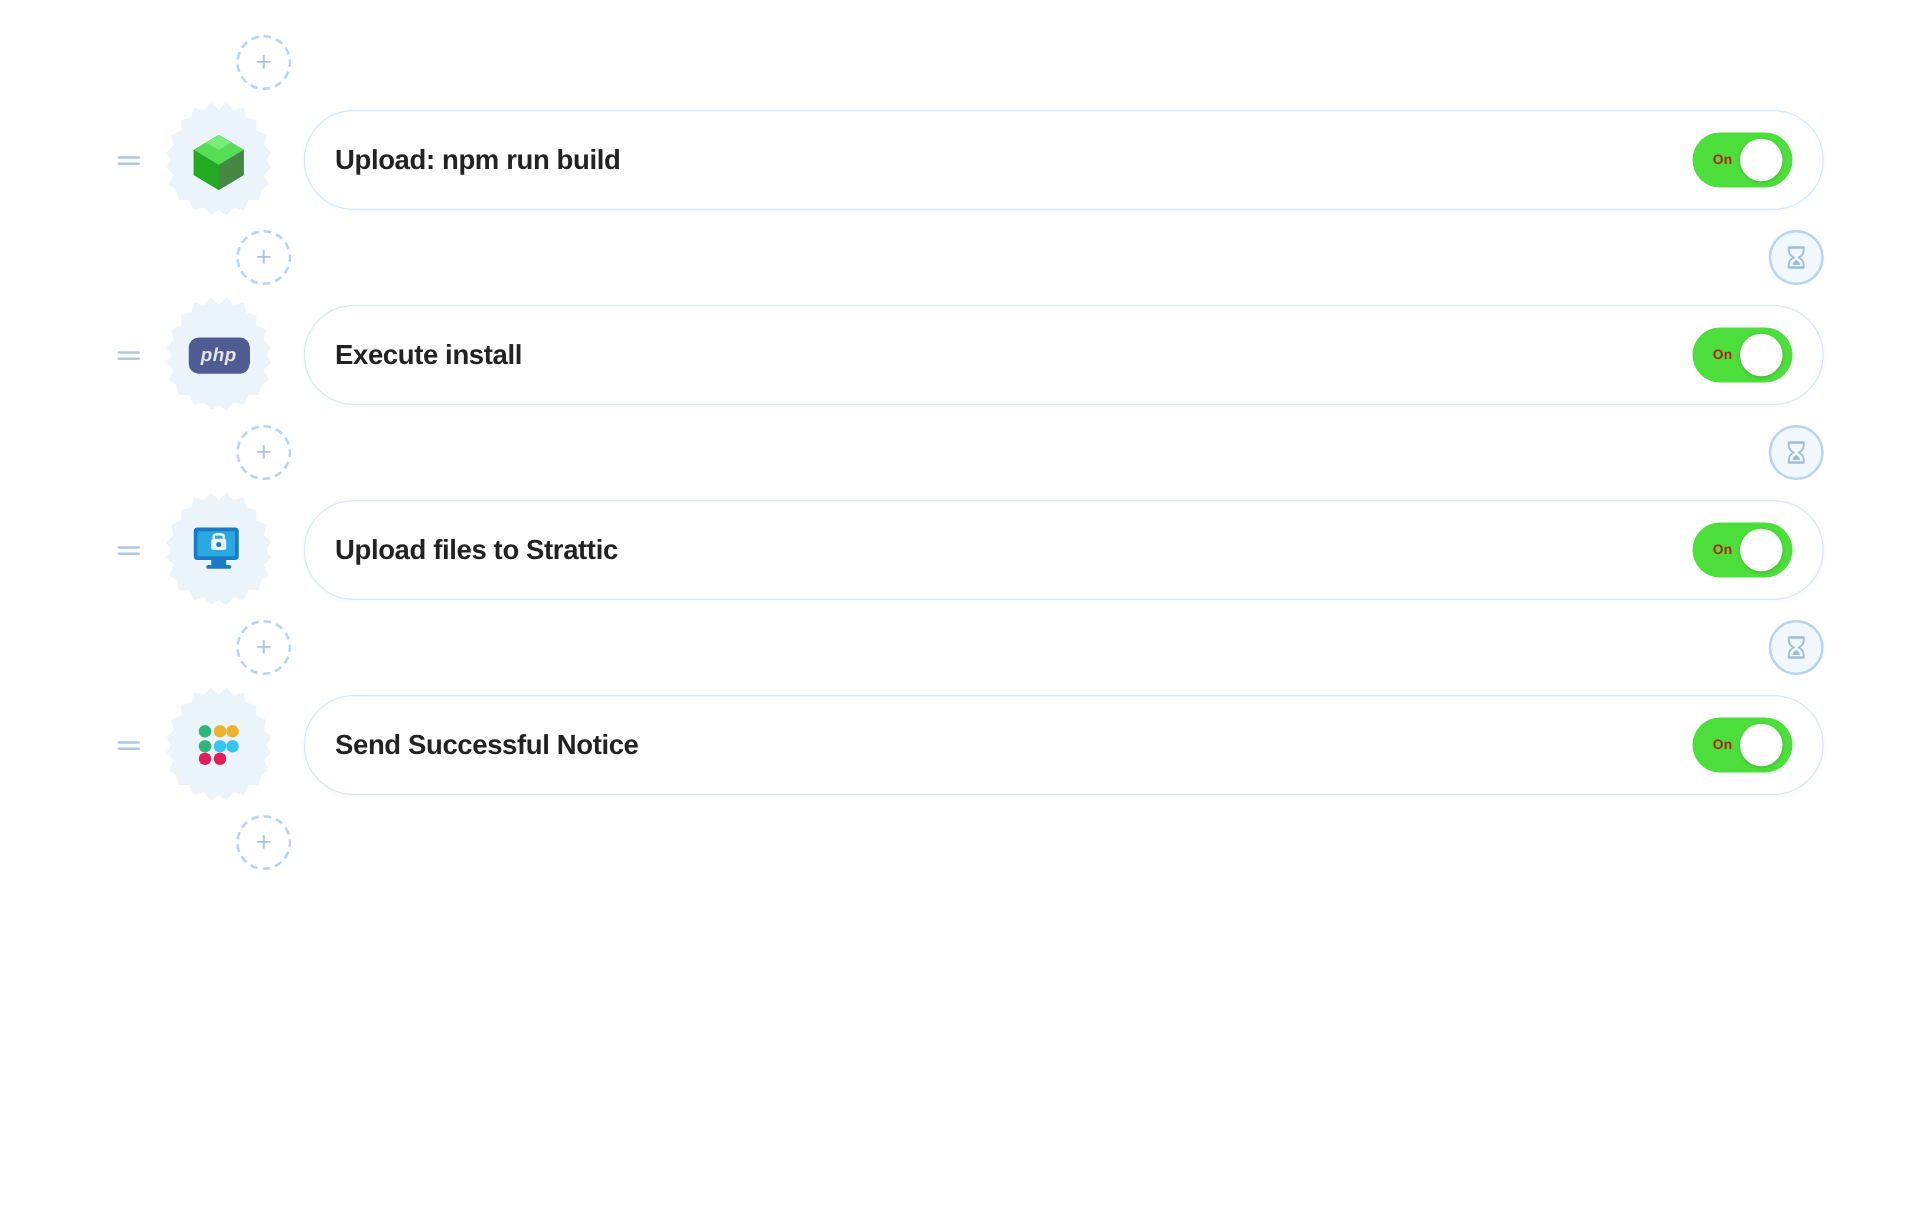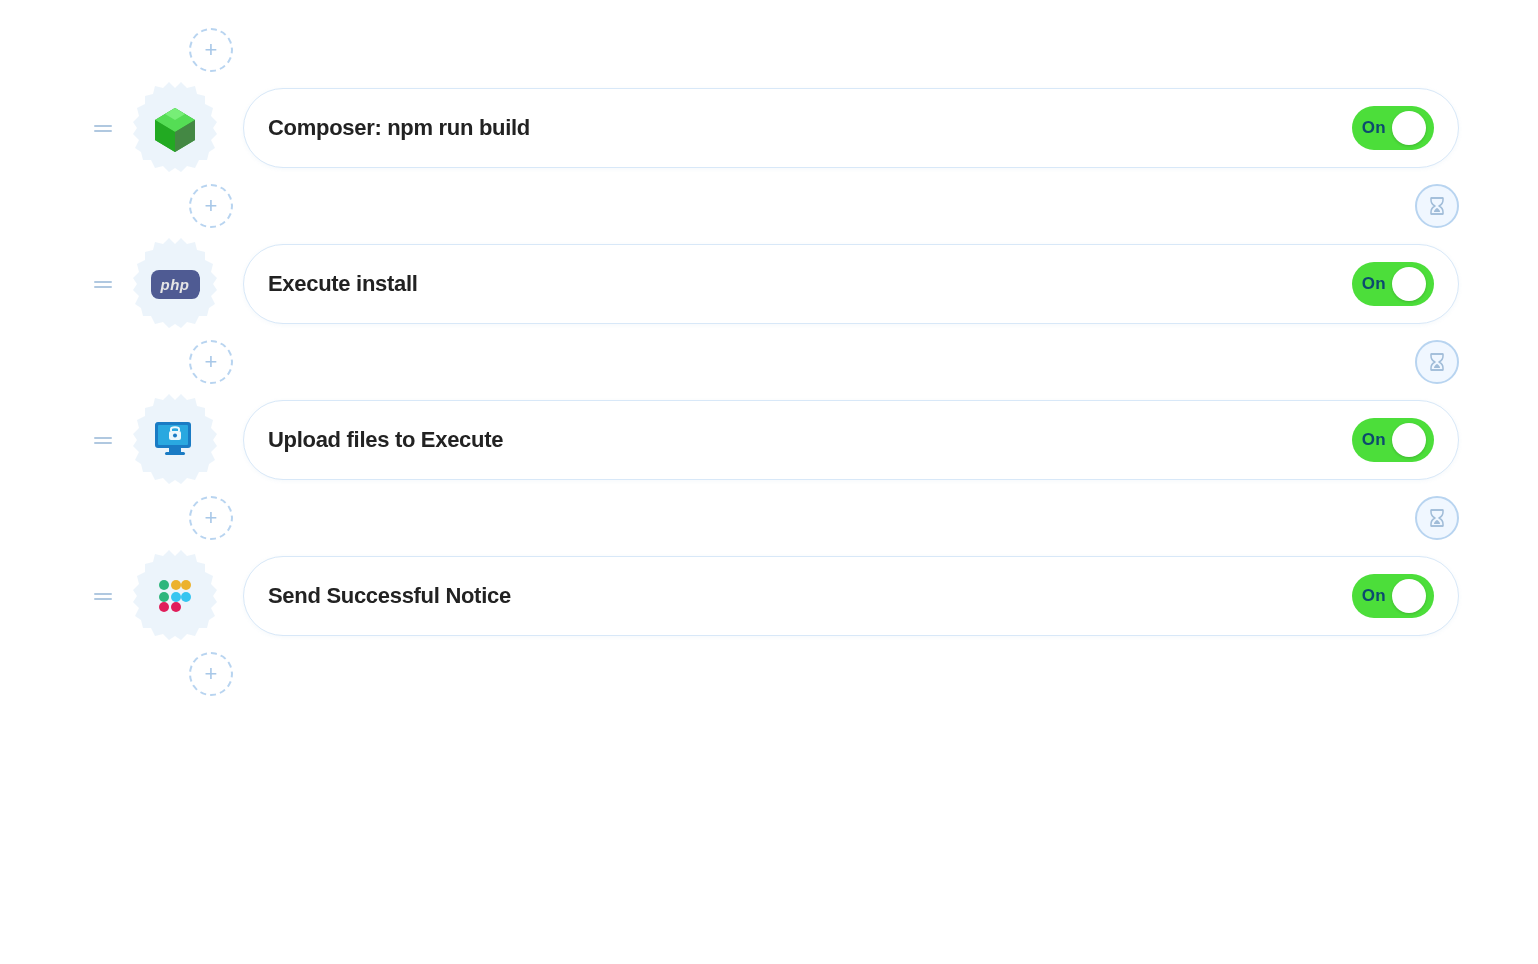--- a/index.html
+++ b/index.html
@@ -162,22 +162,22 @@
       min-width: 80px;
       height: 44px;
       cursor: pointer;
       position: relative;
       justify-content: flex-end;
       gap: 6px;
       transition: background 0.2s;
     }
 
     .toggle-label {
-      color: #0c4a6e;
-      font-size: 17px;
+      color: #b91c1c;
+      font-size: 11px;
       font-weight: 700;
       letter-spacing: 0.3px;
     }
 
     .toggle-knob {
       width: 34px;
       height: 34px;
       border-radius: 50%;
       background: #fff;
       box-shadow: 0 1px 3px rgba(0,0,0,0.18);
@@ -232,21 +232,21 @@
           <polygon points="26,6 46,18 46,38 26,50 6,38 6,18" fill="#3a3"></polygon>
           <polygon points="26,6 46,18 26,30 6,18" fill="#5d5"></polygon>
           <polygon points="6,18 26,30 26,50 6,38" fill="#2a2"></polygon>
           <polygon points="46,18 26,30 26,50 46,38" fill="#484"></polygon>
 
           <polygon points="26,6 36,12 26,18 16,12" fill="#7e7"></polygon>
         </svg>
       </div>
     </div>
     <div class="step-card">
-      <span class="step-label">Composer: npm run build</span>
+      <span class="step-label">Upload: npm run build</span>
       <div class="toggle">
         <span class="toggle-label">On</span>
         <div class="toggle-knob"></div>
       </div>
     </div>
   </div>
 
   <div class="add-btn-row with-timer">
     <div class="add-circle">+</div>
     <div class="timer-circle">
@@ -320,21 +320,21 @@
           <rect x="20" y="34" width="12" height="4" fill="#1a7bc4"></rect>
           <rect x="16" y="38" width="20" height="3" rx="1.5" fill="#1a7bc4"></rect>
 
           <rect x="20" y="17" width="12" height="9" rx="2" fill="#fff" opacity="0.9"></rect>
           <path d="M22,17 L22,15 C22,12.8 30,12.8 30,15 L30,17" fill="none" stroke="#fff" stroke-width="2" opacity="0.9"></path>
           <circle cx="26" cy="21.5" r="2" fill="#1a7bc4"></circle>
         </svg>
       </div>
     </div>
     <div class="step-card">
-      <span class="step-label">Upload files to Execute</span>
+      <span class="step-label">Upload files to Strattic</span>
       <div class="toggle">
         <span class="toggle-label">On</span>
         <div class="toggle-knob"></div>
       </div>
     </div>
   </div>
 
   <div class="add-btn-row with-timer">
     <div class="add-circle">+</div>
     <div class="timer-circle">

